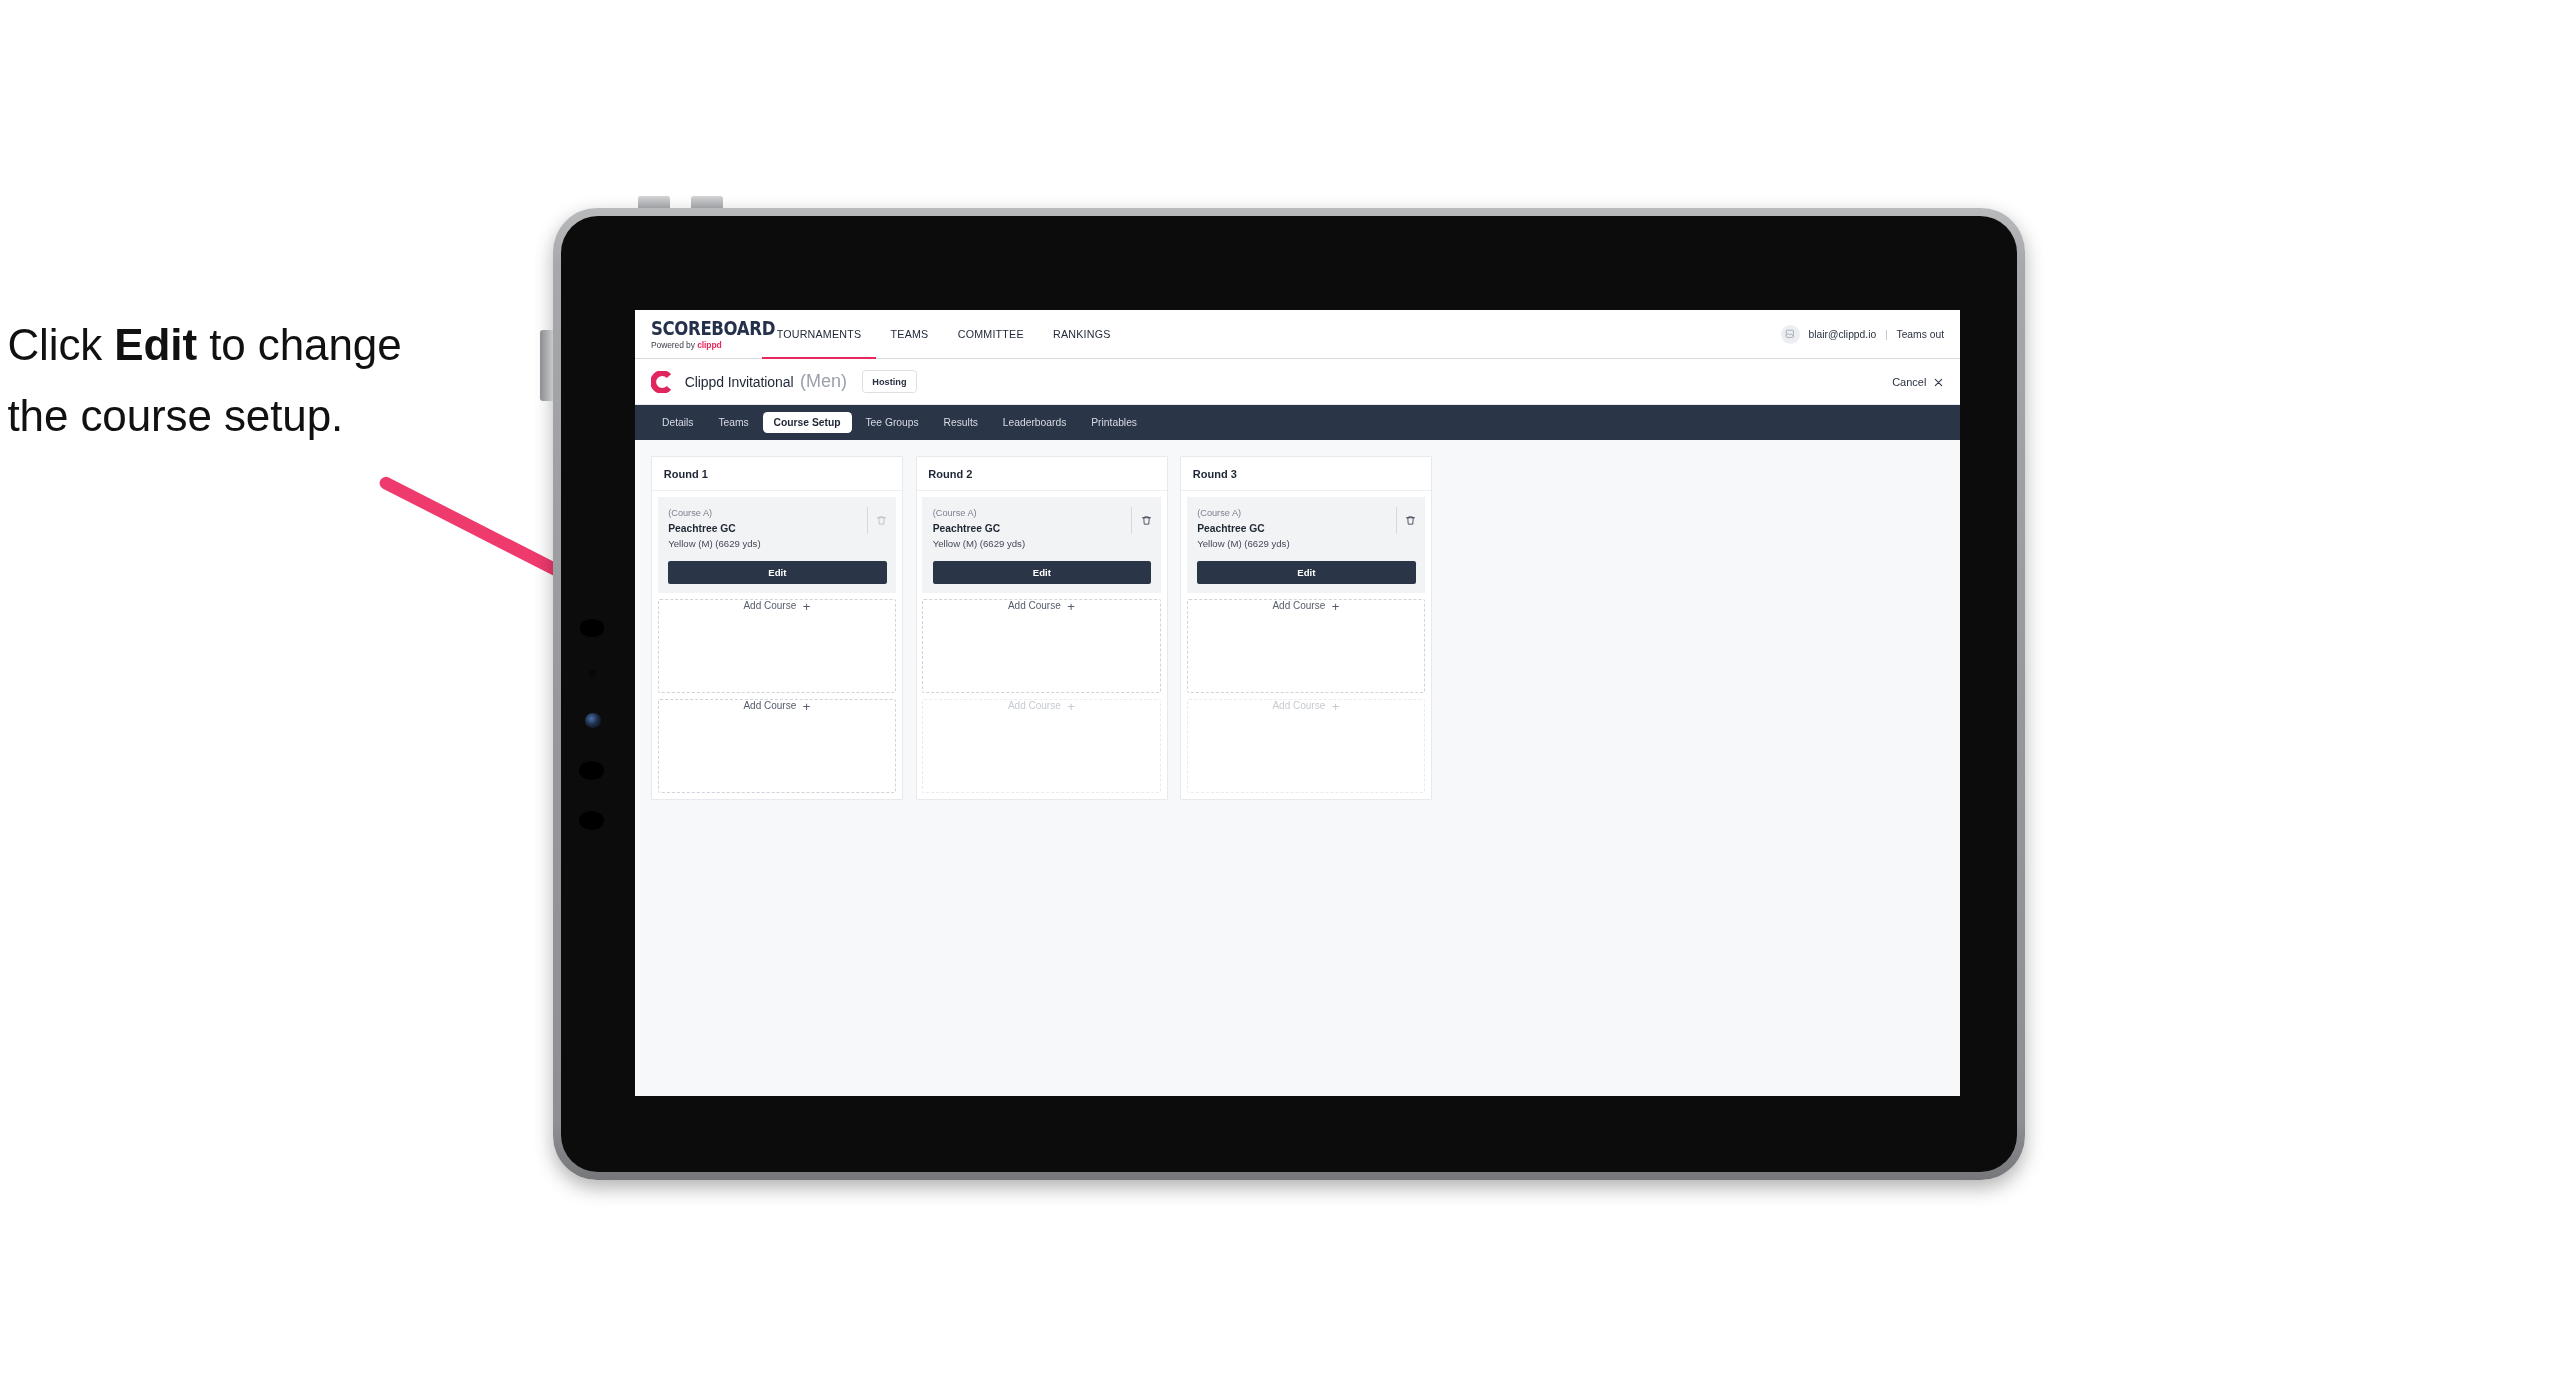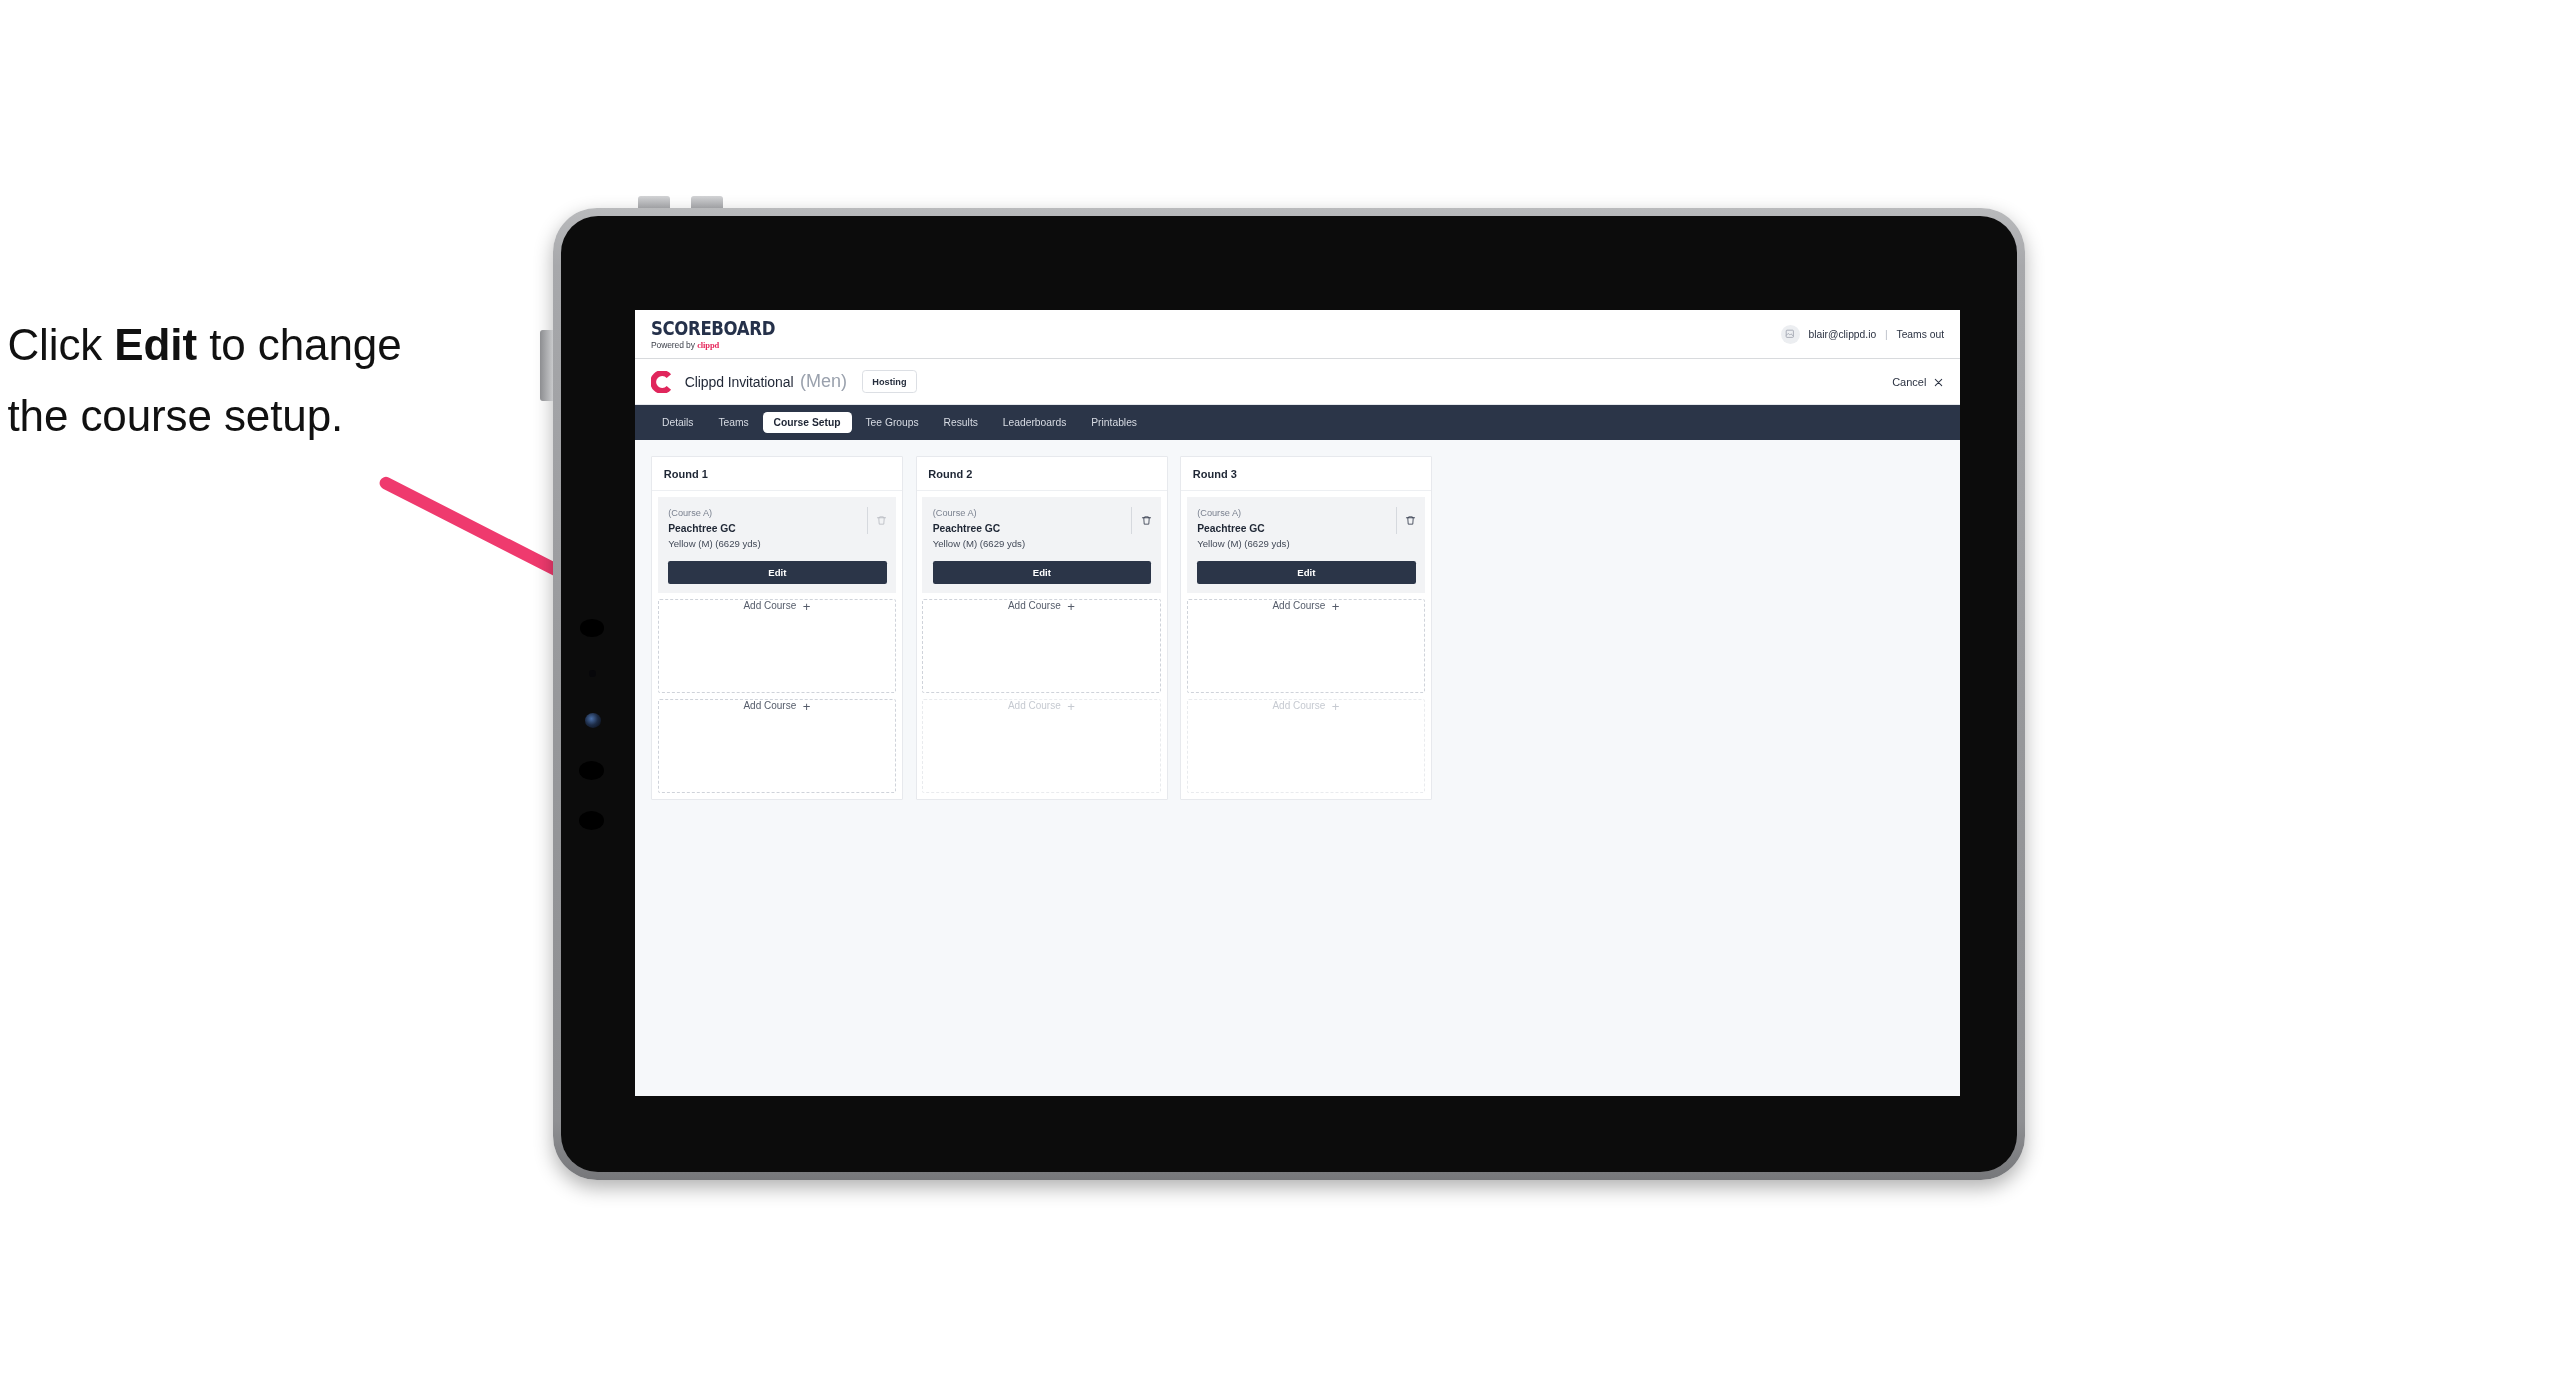--- a/index.html
+++ b/index.html
@@ -139,21 +139,21 @@
     transform-origin: left center;
     line-height: 1;
   }
   #brand-sub {
     margin-top: 2.9px;
     font-size: 8.5px;
     color: #3b3f49;
     letter-spacing: -0.1px;
     line-height: 1;
   }
-  #brand-sub .clippd-mark { color: #e6285c; font-weight: 700; font-family: Liberation Serif, serif; }
+  #brand-sub .clippd-mark { color: #e6285c; font-weight: 700; }
 
   #mainnav { display: flex; align-items: stretch; }
   .nav-item {
     position: relative;
     display: flex;
     align-items: center;
     padding: 0 14.7px;
     font-size: 10.7px;
     letter-spacing: 0.2px;
     color: #232b3a;
@@ -367,20 +367,34 @@
       <div id="page">
 
         <div id="topbar">
           <div id="brand">
             <div id="brand-wordmark">SCOREBOARD</div>
             <div id="brand-sub">
               <span>Powered by </span><span class="clippd-mark">clippd</span>
             </div>
           </div>
 
+          <div id="mainnav">
+            <div class="nav-item active">
+              <span>TOURNAMENTS</span>
+            </div>
+            <div class="nav-item">
+              <span>TEAMS</span>
+            </div>
+            <div class="nav-item">
+              <span>COMMITTEE</span>
+            </div>
+            <div class="nav-item">
+              <span>RANKINGS</span>
+            </div>
+          </div>
 
           <div id="topbar-right">
             <div id="avatar">
               <svg width="9.6" height="9.6" viewBox="0 0 24 24" fill="none" stroke="#9aa0ab" stroke-width="2">
                 <rect x="3" y="3" width="18" height="18" rx="2"></rect>
                 <path d="M3 16l5-5 4 4 3-3 6 6"></path>
               </svg>
             </div>
             <span id="user-email">blair@clippd.io</span>
             <span class="vsep">|</span>

